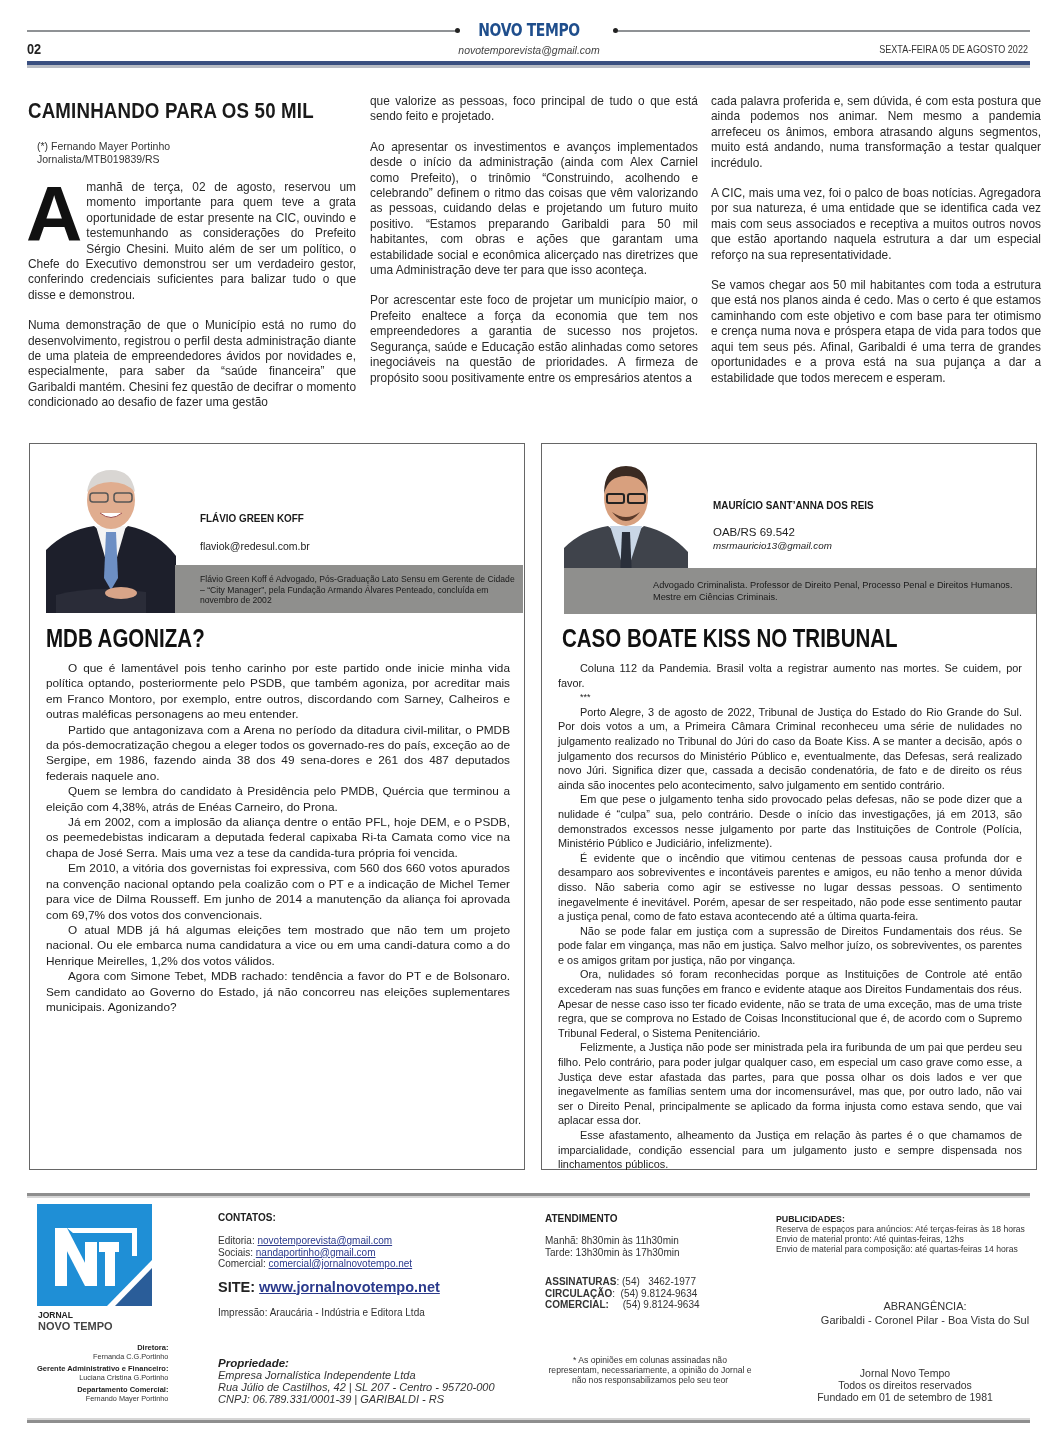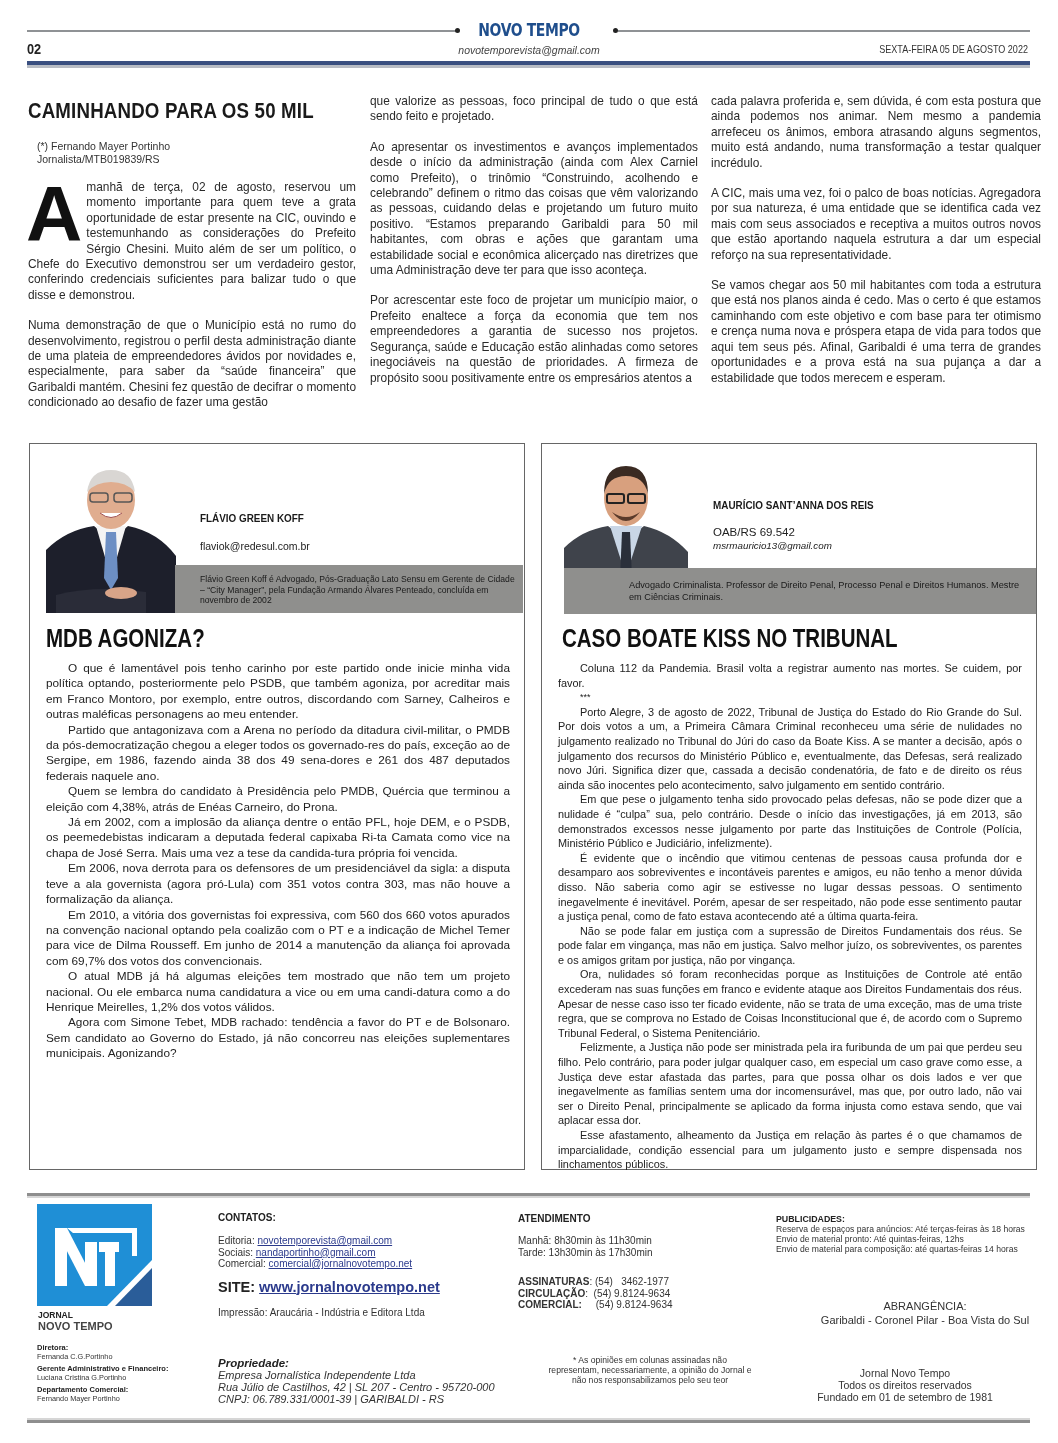--- a/index.html
+++ b/index.html
@@ -35,21 +35,21 @@
   .col-body p { text-indent: 22px; }
   .col-body.sm { font-size: 10.9px; line-height: 14.6px; }
 
   
   .foot-rule { position: absolute; left: 27px; width: 1003px; height: 3px; background: #8e8e8e; }
   .foot-rule-lt { position: absolute; left: 27px; width: 1003px; height: 2px; background: #d6d6d6; }
   .logo-box { position: absolute; left: 37px; top: 1204px; width: 115px; height: 102px; background: #1f8fd6; overflow: hidden; }
   .foot-label { font-weight: bold; font-size: 10px; color: #222; }
   .foot-text { font-size: 10px; line-height: 11.5px; color: #333; }
   .foot-link { color: #2b3a8c; text-decoration: underline; }
-  .small-staff { position: absolute; left: 37px; font-size: 7.3px; line-height: 9px; color: #333; }
+  .small-staff { position: absolute; left: 37px; font-size: 7.3px; line-height: 9px; color: #333; text-align: right; }
   .small-staff b { font-size: 7.5px; color: #222; }
 </style>
 </head>
 <body>
 
 <div>
   <div class="mast-line" style="left:27px;width:430px;"></div>
   <div class="mast-dot" style="left:455px;"></div>
   <div class="mast-dot" style="left:613px;"></div>
   <div class="mast-line" style="left:618px;width:412px;"></div>
@@ -104,21 +104,20 @@
   </div>
   <div class="author-name" style="left:170px; top:68px;">FLÁVIO GREEN KOFF</div>
   <div class="author-meta" style="left:170px; top:96px;">flaviok@redesul.com.br</div>
   <div class="bio-band" style="left:145px; top:121px; width:348px; height:48px; font-size:8.6px; line-height:10.5px; padding:9px 8px 0 25px;">Flávio Green Koff é Advogado, Pós-Graduação Lato Sensu em Gerente de Cidade – “City Manager”, pela Fundação Armando Álvares Penteado, concluída em novembro de 2002</div>
   <h2 class="col-title" style="left:16px; top:180px;">MDB AGONIZA?</h2>
   <div class="col-body" style="left:16px; top:217px; width:464px;">
     <p>O que é lamentável pois tenho carinho por este partido onde inicie minha vida política optando, posteriormente pelo PSDB, que também agoniza, por acreditar mais em Franco Montoro, por exemplo, entre outros, discordando com Sarney, Calheiros e outras maléficas personagens ao meu entender.</p>
     <p>Partido que antagonizava com a Arena no período da ditadura civil-militar, o PMDB da pós-democratização chegou a eleger todos os governado-res do país, exceção ao de Sergipe, em 1986, fazendo ainda 38 dos 49 sena-dores e 261 dos 487 deputados federais naquele ano.</p>
     <p>Quem se lembra do candidato à Presidência pelo PMDB, Quércia que terminou a eleição com 4,38%, atrás de Enéas Carneiro, do Prona.</p>
     <p>Já em 2002, com a implosão da aliança dentre o então PFL, hoje DEM, e o PSDB, os peemedebistas indicaram a deputada federal capixaba Ri-ta Camata como vice na chapa de José Serra. Mais uma vez a tese da candida-tura própria foi vencida.</p>
-    <p>Em 2006, nova derrota para os defensores de um presidenciável da sigla: a disputa teve a ala governista (agora pró-Lula) com 351 votos contra 303, mas não houve a formalização da aliança.</p>
     <p>Em 2010, a vitória dos governistas foi expressiva, com 560 dos 660 votos apurados na convenção nacional optando pela coalizão com o PT e a indicação de Michel Temer para vice de Dilma Rousseff. Em junho de 2014 a manutenção da aliança foi aprovada com 69,7% dos votos dos convencionais.</p>
     <p>O atual MDB já há algumas eleições tem mostrado que não tem um projeto nacional. Ou ele embarca numa candidatura a vice ou em uma candi-datura como a do Henrique Meirelles, 1,2% dos votos válidos.</p>
     <p>Agora com Simone Tebet, MDB rachado: tendência a favor do PT e de Bolsonaro. Sem candidato ao Governo do Estado, já não concorreu nas eleições suplementares municipais. Agonizando?</p>
   </div>
 </div>
 
 <div class="col-box" style="left:541px; top:443px; width:496px; height:727px;">
   <div class="photo" style="left:22px; top:12px; width:124px; height:158px;">
     <svg width="124" height="158" viewBox="0 0 124 158">
       <rect width="124" height="158" fill="#ffffff"></rect>
@@ -130,21 +129,21 @@
       <rect x="43" y="38" width="17" height="9" rx="2" fill="none" stroke="#222" stroke-width="2"></rect>
       <rect x="64" y="38" width="17" height="9" rx="2" fill="none" stroke="#222" stroke-width="2"></rect>
       <path d="M48 56 Q62 74 76 56 Q62 66 48 56 Z" fill="#5a3a2a"></path>
       <path d="M6 138 Q50 128 106 140 L106 158 L6 158 Z" fill="#474b55"></path>
       <ellipse cx="90" cy="140" rx="15" ry="6" fill="#d39c7a"></ellipse>
     </svg>
   </div>
   <div class="author-name" style="left:171px; top:55px;">MAURÍCIO SANT’ANNA DOS REIS</div>
   <div class="author-meta" style="left:171px; top:82px; font-size:11.5px;">OAB/RS 69.542</div>
   <div class="author-meta" style="left:171px; top:96px; font-style:italic; font-size:9.8px;">msrmauricio13@gmail.com</div>
-  <div class="bio-band" style="left:22px; top:124px; width:472px; height:46px; font-size:9.2px; line-height:12px; padding:11px 8px 0 65px;">Advogado Criminalista. Professor de Direito Penal, Processo Penal e Direitos Humanos. Mestre em Ciências Criminais.</div>
+  <div class="bio-band" style="left:22px; top:124px; width:472px; height:46px; font-size:9.2px; line-height:12px; padding:11px 8px 0 89px;">Advogado Criminalista. Professor de Direito Penal, Processo Penal e Direitos Humanos. Mestre em Ciências Criminais.</div>
   <h2 class="col-title" style="left:20px; top:180px;">CASO BOATE KISS NO TRIBUNAL</h2>
   <div class="col-body sm" style="left:16px; top:217px; width:464px;">
     <p>Coluna 112 da Pandemia. Brasil volta a registrar aumento nas mortes. Se cuidem, por favor.</p>
     <p style="font-size:9px;">***</p>
     <p>Porto Alegre, 3 de agosto de 2022, Tribunal de Justiça do Estado do Rio Grande do Sul. Por dois votos a um, a Primeira Câmara Criminal reconheceu uma série de nulidades no julgamento realizado no Tribunal do Júri do caso da Boate Kiss. A se manter a decisão, após o julgamento dos recursos do Ministério Público e, eventualmente, das Defesas, será realizado novo Júri. Significa dizer que, cassada a decisão condenatória, de fato e de direito os réus ainda são inocentes pelo acontecimento, salvo julgamento em sentido contrário.</p>
     <p>Em que pese o julgamento tenha sido provocado pelas defesas, não se pode dizer que a nulidade é “culpa” sua, pelo contrário. Desde o início das investigações, já em 2013, são demonstrados excessos nesse julgamento por parte das Instituições de Controle (Polícia, Ministério Público e Judiciário, infelizmente).</p>
     <p>É evidente que o incêndio que vitimou centenas de pessoas causa profunda dor e desamparo aos sobreviventes e incontáveis parentes e amigos, eu não tenho a menor dúvida disso. Não saberia como agir se estivesse no lugar dessas pessoas. O sentimento inegavelmente é inevitável. Porém, apesar de ser respeitado, não pode esse sentimento pautar a justiça penal, como de fato estava acontecendo até a última quarta-feira.</p>
     <p>Não se pode falar em justiça com a supressão de Direitos Fundamentais dos réus. Se pode falar em vingança, mas não em justiça. Salvo melhor juízo, os sobreviventes, os parentes e os amigos gritam por justiça, não por vingança.</p>
     <p>Ora, nulidades só foram reconhecidas porque as Instituições de Controle até então excederam nas suas funções em franco e evidente ataque aos Direitos Fundamentais dos réus. Apesar de nesse caso isso ter ficado evidente, não se trata de uma exceção, mas de uma triste regra, que se comprova no Estado de Coisas Inconstitucional que é, de acordo com o Supremo Tribunal Federal, o Sistema Penitenciário.</p>
     <p>Felizmente, a Justiça não pode ser ministrada pela ira furibunda de um pai que perdeu seu filho. Pelo contrário, para poder julgar qualquer caso, em especial um caso grave como esse, a Justiça deve estar afastada das partes, para que possa olhar os dois lados e ver que inegavelmente as famílias sentem uma dor incomensurável, mas que, por outro lado, não vai ser o Direito Penal, principalmente se aplicado da forma injusta como estava sendo, que vai aplacar essa dor.</p>
@@ -199,21 +198,21 @@
 
   <div class="abs" style="left:218px; top:1357px;font-style:italic;">
     <div style="font-size:11.5px; font-weight:bold; color:#222;">Propriedade:</div>
     <div style="font-size:11px; line-height:12px; color:#333;">
       <div>Empresa Jornalística Independente Ltda</div>
       <div>Rua Júlio de Castilhos, 42 | SL 207 - Centro - 95720-000</div>
       <div>CNPJ: 06.789.331/0001-39 | GARIBALDI - RS</div>
     </div>
   </div>
 
-  <div class="abs" style="left:518px; top:1213px;">
+  <div class="abs" style="left:545px; top:1213px;">
     <div class="foot-label">ATENDIMENTO</div>
     <div class="foot-text" style="margin-top:11px;">
       <div>Manhã: 8h30min às 11h30min</div>
       <div>Tarde: 13h30min às 17h30min</div>
     </div>
     <div class="foot-text" style="margin-top:18px;">
       <div><b>ASSINATURAS</b><span style="white-space:pre;">: (54)   3462-1977</span></div>
       <div><b>CIRCULAÇÃO</b><span style="white-space:pre;">:  (54) 9.8124-9634</span></div>
       <div><b>COMERCIAL:</b><span style="white-space:pre;">     (54) 9.8124-9634</span></div>
     </div>

